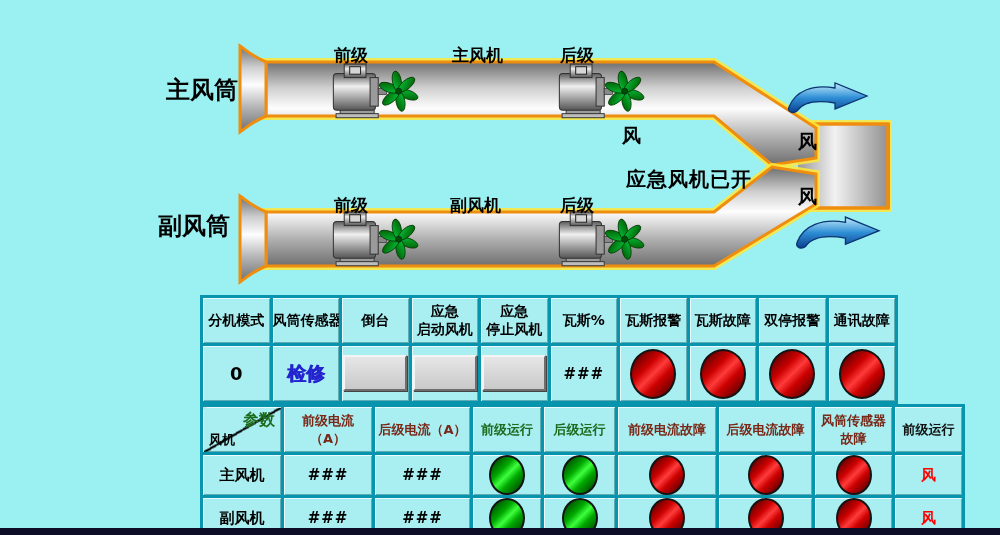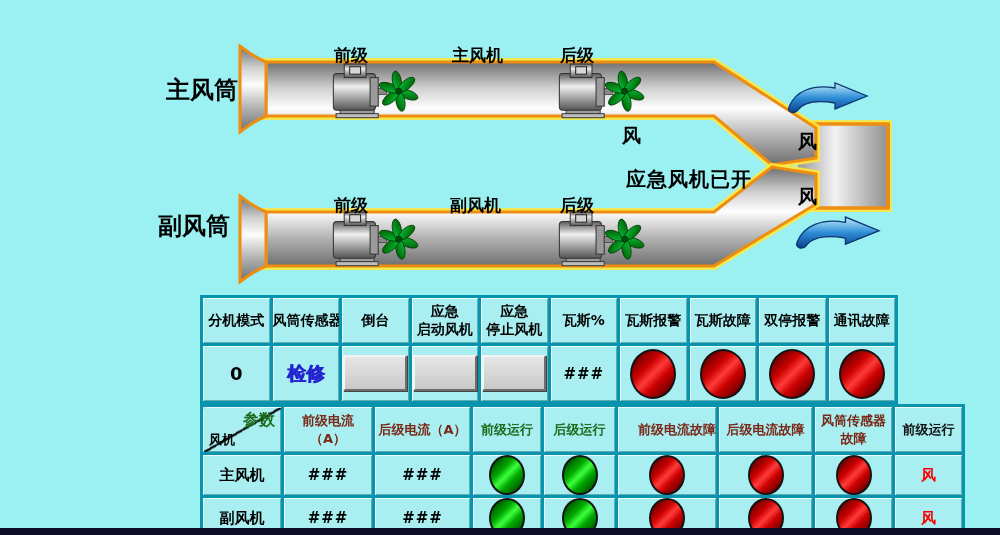--- a/index.html
+++ b/index.html
@@ -210,21 +210,21 @@
       <tbody>
           <tr>
         <th class="corner">
           <span class="c-top" style="color: rgb(29, 107, 29);">参数</span>
           <span class="c-bottom">风机</span>
         </th>
         <th style="color: rgb(122, 40, 23);">前级电流（A）</th>
         <th style="color: rgb(122, 40, 23);">后级电流（A）</th>
         <th style="color: rgb(29, 107, 29);">前级运行</th>
         <th style="color: rgb(29, 107, 29);">后级运行</th>
-        <th style="color: rgb(122, 40, 23); text-align: right;">前级电流故障</th>
+        <th style="color: rgb(122, 40, 23);">前级电流故障</th>
         <th style="color: rgb(122, 40, 23);">后级电流故障</th>
         <th style="color: rgb(122, 40, 23);">风筒传感器
 故障</th>
         <th style="color: rgb(17, 17, 17);">前级运行</th>
       </tr>
       <tr>
         <td class="row-name">主风机</td>
         <td class="val-hash">###</td>
         <td class="val-hash">###</td>
         <td><span class="led led-sm led-green"></span></td>

